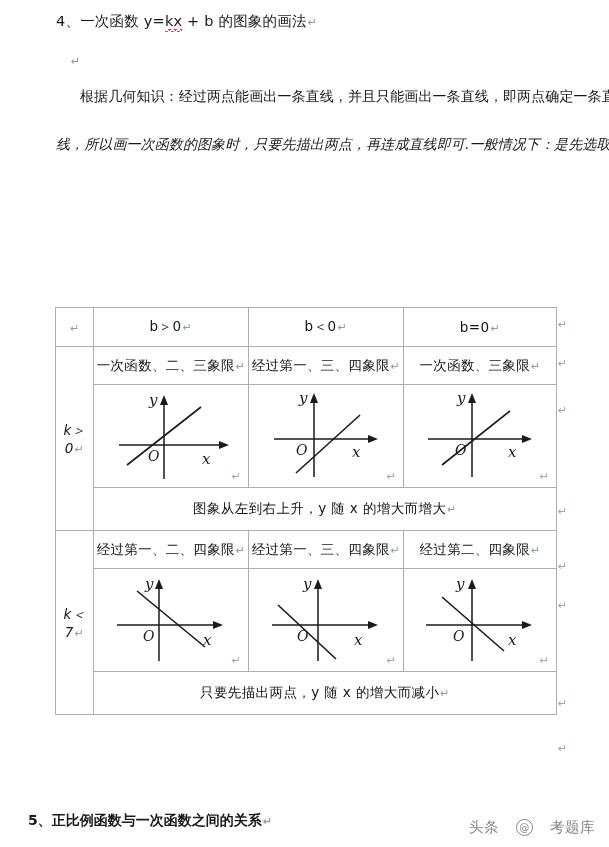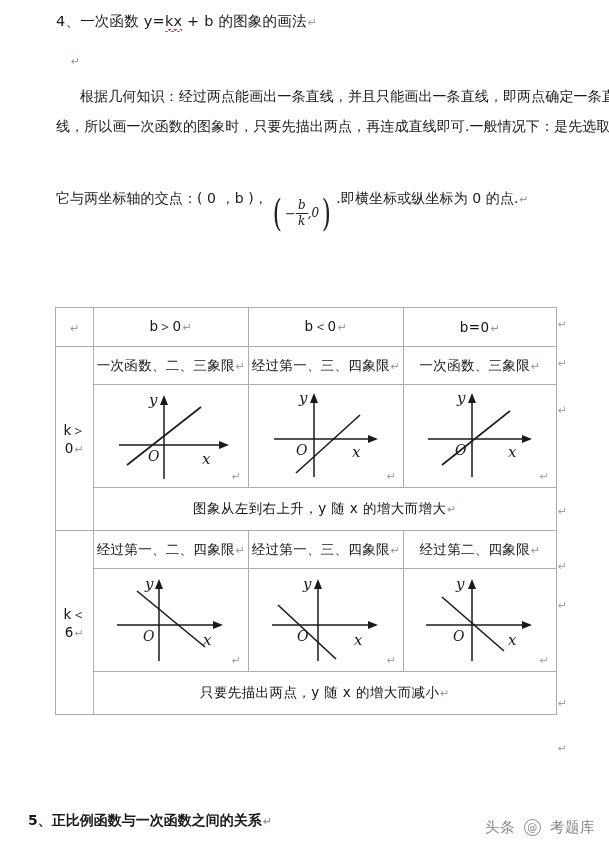--- a/index.html
+++ b/index.html
@@ -60,21 +60,21 @@
   }
 
   .para {
     position: absolute;
     font-size: 14px;
     letter-spacing: .1px;
     white-space: nowrap;
   }
   .p-empty { left: 70px; }
   .p1 { left: 80px; top: 88px; }
-  .p2 { left: 56px; top: 118px; }
+  .p2 { left: 56px; top: 136px; font-style: italic; }
   .p3 { left: 56px; top: 190px; }
 
   .p3 .seg { vertical-align: baseline; }
 
   
   .frac-expr {
     display: inline-block;
     position: relative;
     font-family: "DejaVu Serif", "Liberation Serif", serif;
     font-style: italic;
@@ -128,21 +128,21 @@
   }
   .c-label { width: 38px; }
   .c-b1 { width: 155px; }
   .c-b2 { width: 155px; }
   .c-b3 { width: 153px; }
 
   .hdr-cell { height: 38px; font-size: 15px; letter-spacing: .5px; }
   .quad-cell { height: 37px; font-size: 14.5px; letter-spacing: .3px; }
   .graph-cell { height: 102px; position: relative; }
   .summary-cell { height: 42px; font-size: 14.5px; letter-spacing: .4px; }
-  .klabel { font-size: 15px; letter-spacing: .3px; }
+  .klabel { font-size: 15px; letter-spacing: .3px; font-style: italic; }
 
   .cell-pilcrow {
     position: absolute;
     right: 7px;
     bottom: 4px;
     color: #9aa5b1;
     font-size: 11px;
   }
 
   .graph-svg {
@@ -167,21 +167,21 @@
     white-space: nowrap;
     font-weight: bold;
   }
 
   .watermark {
     position: absolute;
     right: 14px;
     top: 818px;
     display: flex;
     align-items: center;
-    gap: 9px;
+    gap: 17px;
     color: #6b6b6b;
     font-size: 14.5px;
     opacity: .82;
     letter-spacing: .5px;
   }
   .wm-at {
     display: inline-flex;
     align-items: center;
     justify-content: center;
     width: 15px;
@@ -201,23 +201,20 @@
     <span>4、一次函数 </span><span class="lat">y=</span><span class="lat misspell">kx</span><span class="lat"> + b</span><span> 的图象的画法</span><span class="pilcrow">↵</span>
   </div>
 
   <div class="para p-empty" style="top:52px">
     <span class="pilcrow">↵</span>
   </div>
 
   <div class="para p1">根据几何知识：经过两点能画出一条直线，并且只能画出一条直线，即两点确定一条直</div>
   <div class="para p2">线，所以画一次函数的图象时，只要先描出两点，再连成直线即可.一般情况下：是先选取</div>
 
-  <div class="para p3">
-    <span class="seg">它与两坐标轴的交点：( 0 ，b )，</span><span class="frac-expr"><span class="paren">(</span><span class="frac-inner"><span class="minus">−</span><span class="frac"><span class="num">b</span><span class="bar"></span><span class="den">k</span></span><span class="comma0">,0</span></span><span class="paren">)</span></span><span class="seg">.即横坐标或纵坐标为 0 的点.</span><span class="pilcrow">↵</span>
-  </div>
 
   <table class="tbl">
     <colgroup>
       <col class="c-label">
         <col class="c-b1">
         <col class="c-b2">
         <col class="c-b3">
     </colgroup>
     <tbody>
 
@@ -294,21 +291,21 @@
       </tr>
 
       <tr>
         <td class="summary-cell" colspan="3">
           <span>图象从左到右上升，y 随 x 的增大而增大</span><span class="pilcrow">↵</span>
         </td>
       </tr>
 
       <tr>
         <td class="klabel" rowspan="3">
-          <span>k＜6</span><span class="pilcrow">↵</span>
+          <span>k＜7</span><span class="pilcrow">↵</span>
         </td>
         <td class="quad-cell">
           <span>经过第一、二、四象限</span><span class="pilcrow">↵</span>
         </td>
         <td class="quad-cell">
           <span>经过第一、三、四象限</span><span class="pilcrow">↵</span>
         </td>
         <td class="quad-cell">
           <span>经过第二、四象限</span><span class="pilcrow">↵</span>
         </td>

